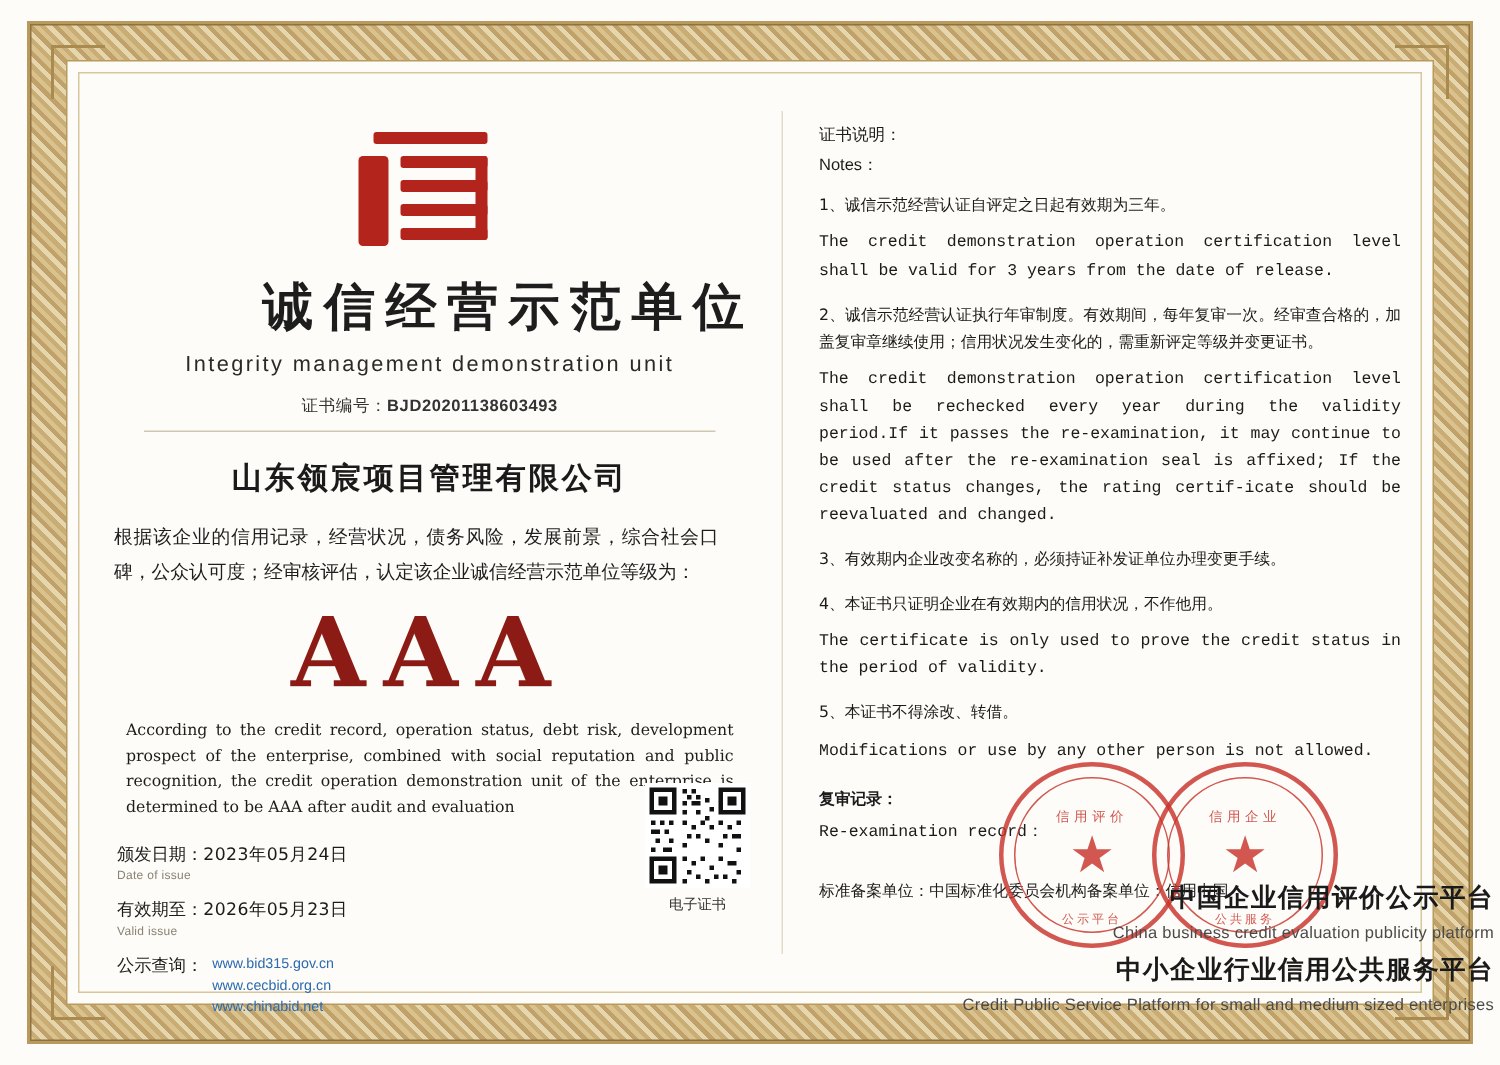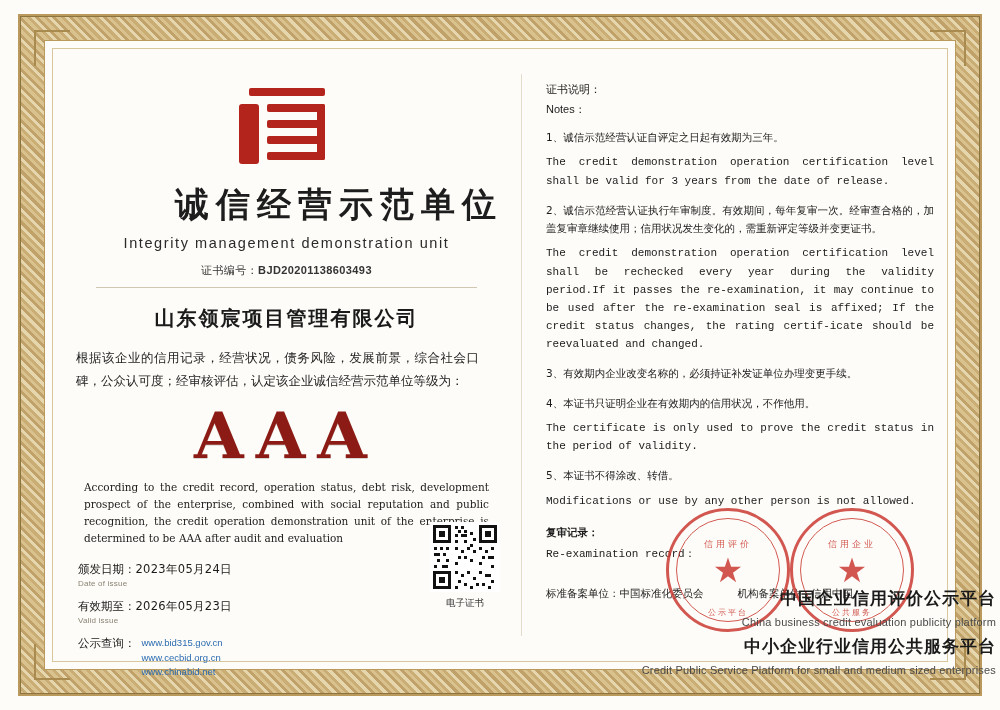--- a/index.html
+++ b/index.html
@@ -91,41 +91,41 @@
 
   
   .note-head-zh{font-size:11px;color:#1b1b1b;font-family:"DejaVu Sans","Liberation Sans",sans-serif;}
   .note-head-en{font-size:11px;color:#1b1b1b;margin-top:5px;}
   .note-zh{font-size:10.5px;color:#1b1b1b;line-height:1.75;margin-top:11px;text-align:justify;
     font-family:"DejaVu Sans","Liberation Sans",sans-serif;}
   .note-en{font-size:11px;color:#1b1b1b;line-height:1.65;margin-top:7px;text-align:justify;font-family:Liberation Mono, monospace;}
   .reexam{margin-top:16px;}
   .reexam-zh{font-size:10.5px;color:#1b1b1b;font-family:"DejaVu Sans","Liberation Sans",sans-serif;font-weight:bold;}
   .reexam-en{font-size:11px;color:#1b1b1b;margin-top:6px;font-family:Liberation Mono, monospace;}
-  .orgline{display:flex;gap:34px;margin-top:26px;font-size:10.5px;color:#1b1b1b;
+  .orgline{display:flex;margin-top:26px;font-size:10.5px;color:#1b1b1b;
     font-family:"DejaVu Sans","Liberation Sans",sans-serif;}
 
   
   .platform{position:absolute;right:4px;bottom:34px;width:420px;text-align:right;}
   .plat-zh{font-size:17px;font-weight:700;color:#1a1a1a;letter-spacing:1px;
     font-family:"DejaVu Sans","Liberation Sans",sans-serif;}
   .plat-en{font-size:11px;color:#4a4a4a;margin-top:6px;letter-spacing:.2px;}
   .plat-gap{height:7px;}
 
   .seal{position:absolute;width:118px;height:118px;border-radius:50%;
     border:3px solid #c8342c;opacity:.82;}
   .seal .inner{position:absolute;inset:7px;border-radius:50%;border:1px solid #c8342c;}
   .seal .star{position:absolute;left:50%;top:50%;transform:translate(-50%,-50%);
     color:#c8342c;font-size:34px;line-height:1;}
   .seal .txt{position:absolute;left:0;right:0;text-align:center;color:#c8342c;
     font-size:9px;font-family:"DejaVu Sans","Liberation Sans",sans-serif;}
   .seal .txt.top{top:11px;letter-spacing:3px;margin-top:16px;}
   .seal .txt.bot{bottom:11px;letter-spacing:2px;font-size:8px;}
   .seal1{right:210px;bottom:78px;}
-  .seal2{right:86px;bottom:78px;}
+  .seal2{right:108px;bottom:78px;}
 </style>
 </head>
 <body>
 
 <div class="page">
 
   <div class="frame-outer"></div>
   <div class="frame-inner-pad"></div>
   <div class="hairline"></div>
   <div class="corner tl"></div>

